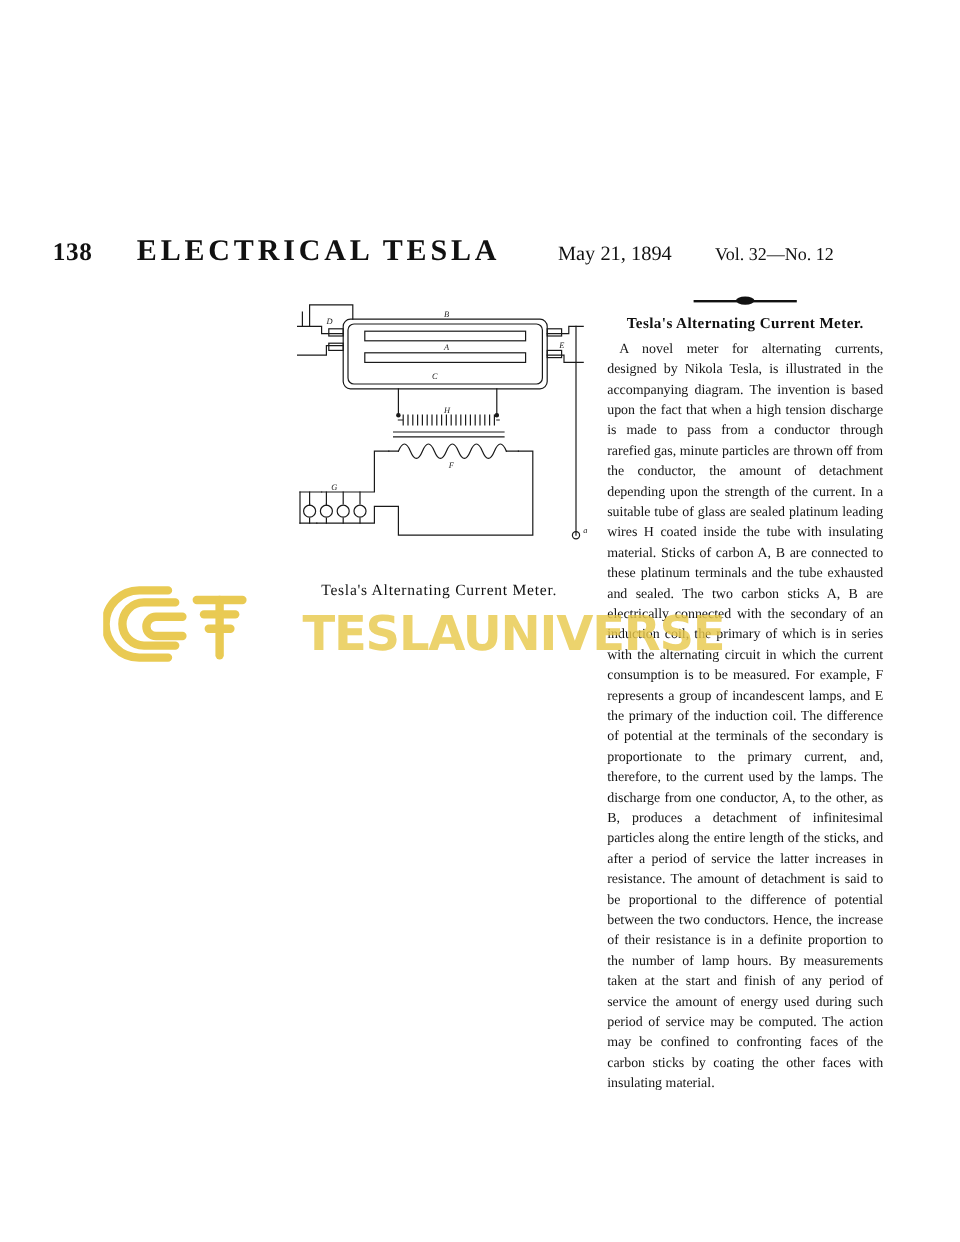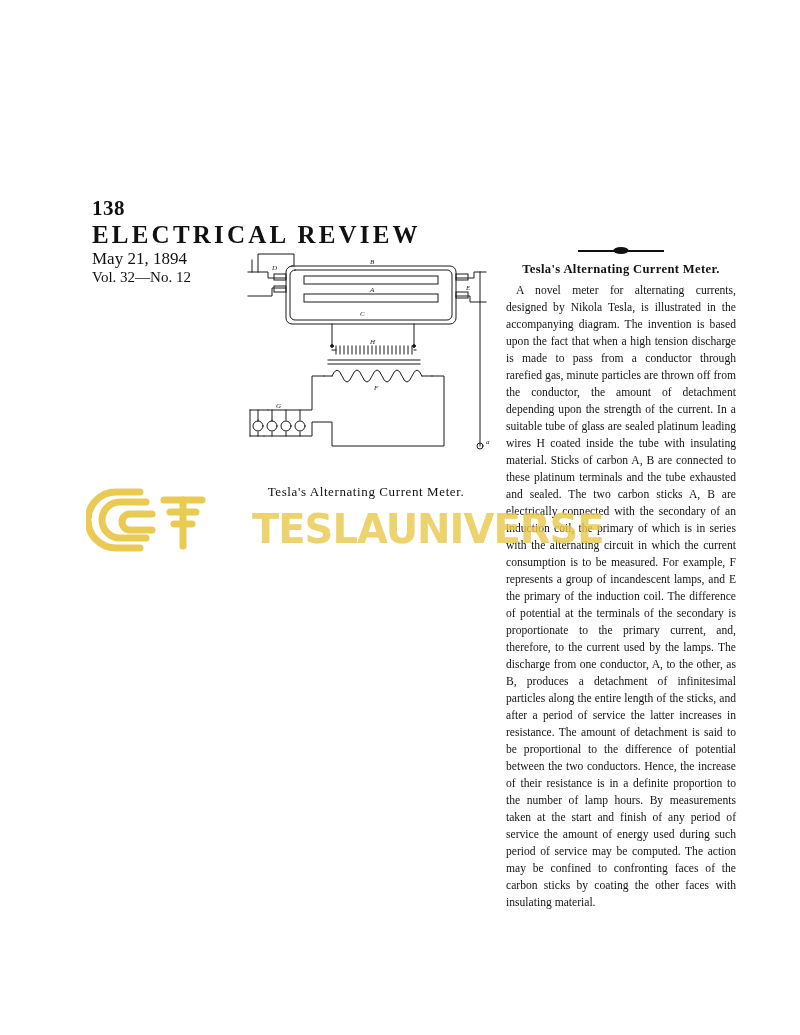--- a/index.html
+++ b/index.html
@@ -18,21 +18,20 @@
 
   
   .masthead {
     position: absolute;
     left: 44px;
     top: 196px;
     width: 712px;
     height: 34px;
     display: flex;
     align-items: baseline;
-    flex-direction: column;
   }
   .folio {
     font-family: "Liberation Serif", serif;
     font-size: 21px;
     font-weight: bold;
     letter-spacing: 0.5px;
     color: #111;
     width: 70px;
   }
   .journal-title {
@@ -150,21 +149,21 @@
     color: #e8c84a;
     opacity: 0.85;
   }
   .wm-text .uni { color: #e8c84a; }
 </style>
 </head>
 <body>
 
 <div class="masthead">
   <div class="folio">138</div>
-  <div class="journal-title">ELECTRICAL REVIEW</div>
+  <div class="journal-title">ELECTRICAL TESLA</div>
   <div class="issue-date">May 21, 1894</div>
   <div class="issue-vol">Vol. 32—No. 12</div>
 </div>
 
 <div class="figure-col">
   <svg class="figure-svg" width="262" height="250" viewBox="0 0 262 250">
     <g fill="none" stroke="#1a1a1a" stroke-width="1" stroke-linecap="square">
 
       <rect x="58" y="16" width="170" height="58" rx="6" ry="6"></rect>
 

